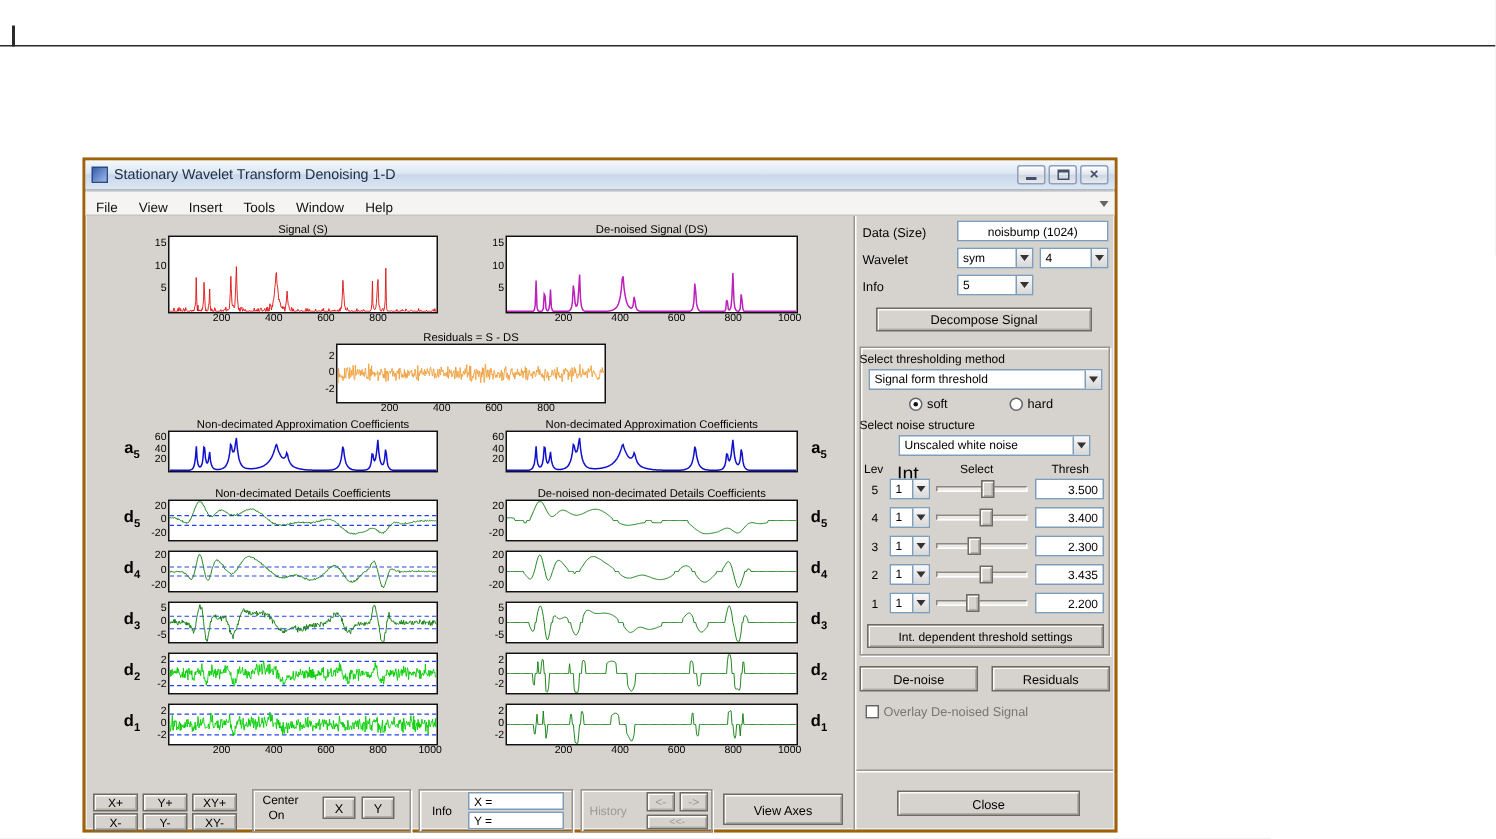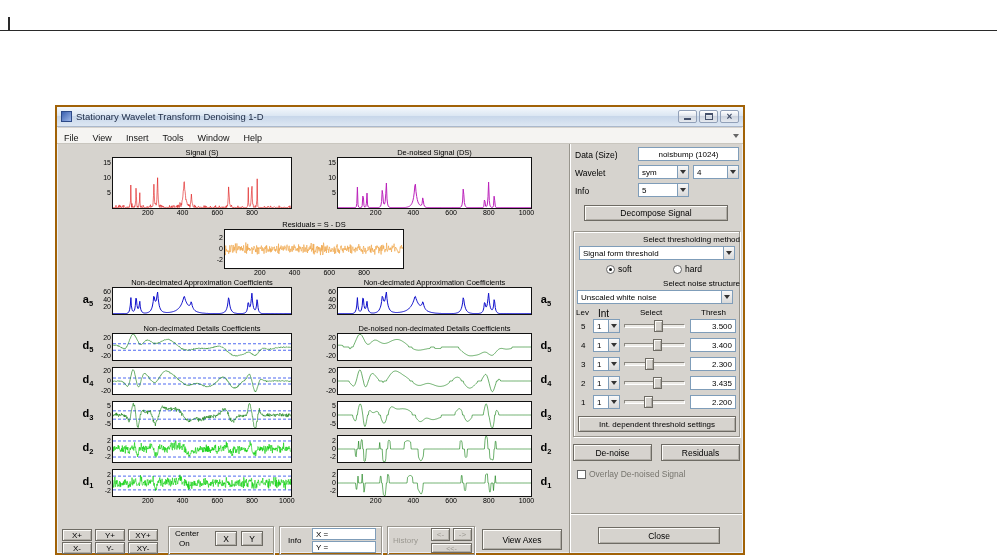--- a/index.html
+++ b/index.html
@@ -22,21 +22,21 @@
 .plot{position:absolute;background:#fff;border:1px solid #111}
 .plot svg{display:block}
 .plot-title{position:absolute;left:50%;top:-10px;transform:translateX(-50%);font-size:7.5px;white-space:nowrap;color:#000}
 .ytick{position:absolute;left:-16px;width:14px;text-align:right;font-size:7px;color:#000}
 .xtick{position:absolute;top:100%;margin-top:1px;width:24px;text-align:center;font-size:7px;color:#000}
 .coef-label{position:absolute;width:16px;text-align:center;font-weight:bold;font-size:11px;color:#000}
 .coef-label sub{font-size:7.5px}
 .panel-sep{position:absolute;left:512px;top:37px;bottom:0;width:2px;border-left:1px solid #98958d;border-right:1px solid #fff}
 .close-sep{position:absolute;left:514px;right:1px;top:406px;height:2px;border-top:1px solid #98958d;border-bottom:1px solid #fff}
 .plabel{position:absolute;font-size:8.5px;color:#000;white-space:nowrap}
-.plabel-center{position:absolute;left:516px;width:167px;text-align:right;font-size:8px;color:#000;white-space:nowrap}
+.plabel-center{position:absolute;left:516px;width:167px;text-align:left;font-size:8px;color:#000;white-space:nowrap}
 .field{position:absolute;background:#fff;border:1px solid #7f9db9;font-size:8px;display:flex;align-items:center;justify-content:center;color:#000;white-space:nowrap}
 .tfield{justify-content:flex-end;padding-right:3px}
 .dd{position:absolute;background:#fff;border:1px solid #7f9db9;font-size:8px}
 .dd-text{position:absolute;left:3px;top:50%;transform:translateY(-50%);white-space:nowrap}
 .dd-btn{position:absolute;right:0;top:0;bottom:0;width:11px;background:linear-gradient(#f8f8f8,#d8d8d8);border-left:1px solid #7f9db9;display:flex;align-items:center;justify-content:center}
 .dd-arrow{width:0;height:0;border-left:3px solid transparent;border-right:3px solid transparent;border-top:4px solid #333}
 .btn{position:absolute;background:#d6d3ce;border:1px solid #6e6b64;box-shadow:inset 1px 1px 0 #fcfbf8,inset -1px -1px 0 #b0ada6;font-size:8.5px;display:flex;align-items:center;justify-content:center;color:#000;white-space:nowrap}
 .btn.disabled{color:#9b9891}
 .frame,.group{position:absolute;border:1px solid #97948c;box-shadow:inset 1px 1px 0 #fff,1px 1px 0 #fff}
 .radio-wrap,.check-wrap{position:absolute;display:flex;align-items:center;gap:3px;font-size:8.5px;color:#000}
@@ -297,29 +297,29 @@
   </div>
   <span class="radio-wrap" style="left:549px;top:157px">
     <span class="rb checked"></span>
     <span>soft</span>
   </span>
   <span class="radio-wrap" style="left:616px;top:157px">
     <span class="rb"></span>
     <span>hard</span>
   </span>
   <span class="plabel-center" style="top:172px">Select noise structure</span>
-  <div class="dd" style="left:520px;top:183px;width:156px;height:14px">
+  <div class="dd" style="left:542px;top:183px;width:128px;height:14px">
     <span class="dd-text">Unscaled white noise</span>
     <span class="dd-btn">
         <span class="dd-arrow"></span>
       </span>
   </div>
 
   <span class="plabel" style="left:519px;top:201px;font-size:8px">Lev</span>
-  <span class="plabel" style="left:541px;top:201px;font-size:10px">Int</span>
+  <span class="plabel" style="left:541px;top:201px;font-size:13px">Int</span>
   <span class="plabel" style="left:583px;top:201px;font-size:8px">Select</span>
   <span class="plabel" style="left:644px;top:201px;font-size:8px">Thresh</span>
   <div id="thresh-rows">
       <span class="plabel tlev" style="left: 524px; top: 215px;">5</span>
       <div class="dd" style="left: 536px; top: 212px; width: 27px; height: 14px;">
         <span class="dd-text">1</span>
         <span class="dd-btn">
           <span class="dd-arrow"></span>
         </span>
       </div>

